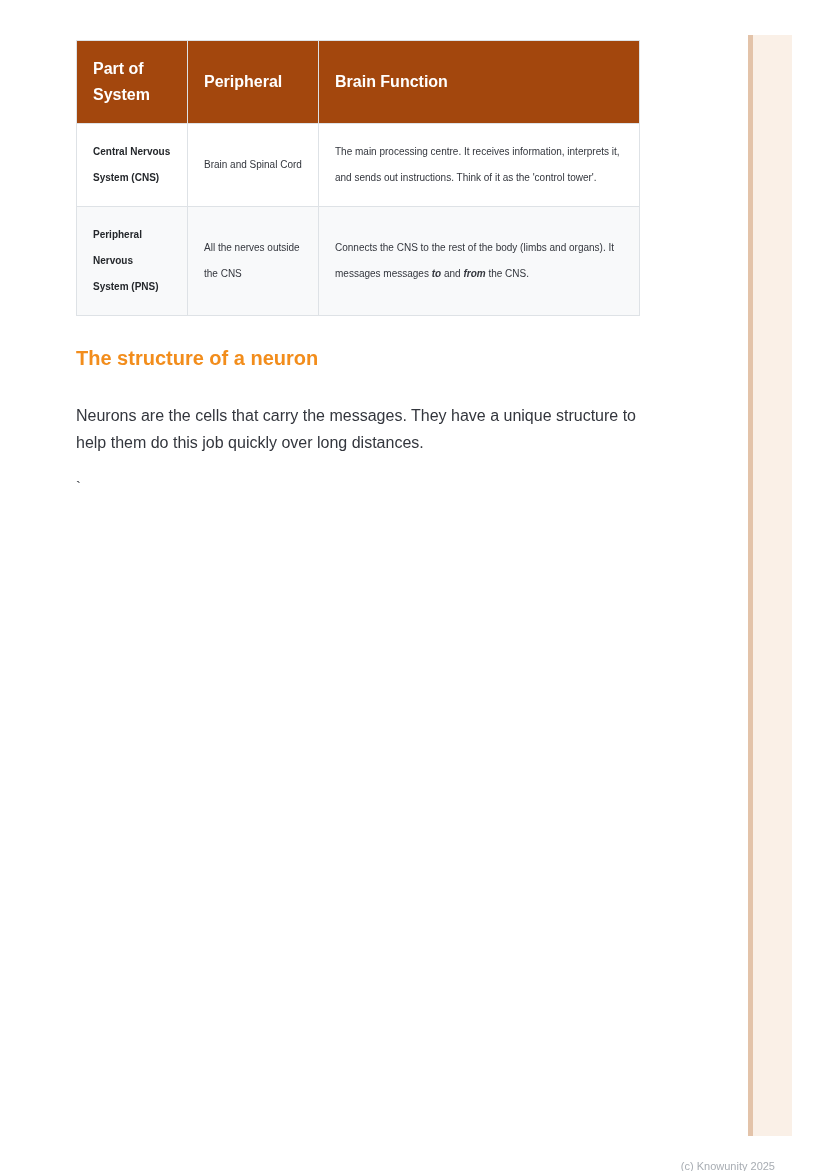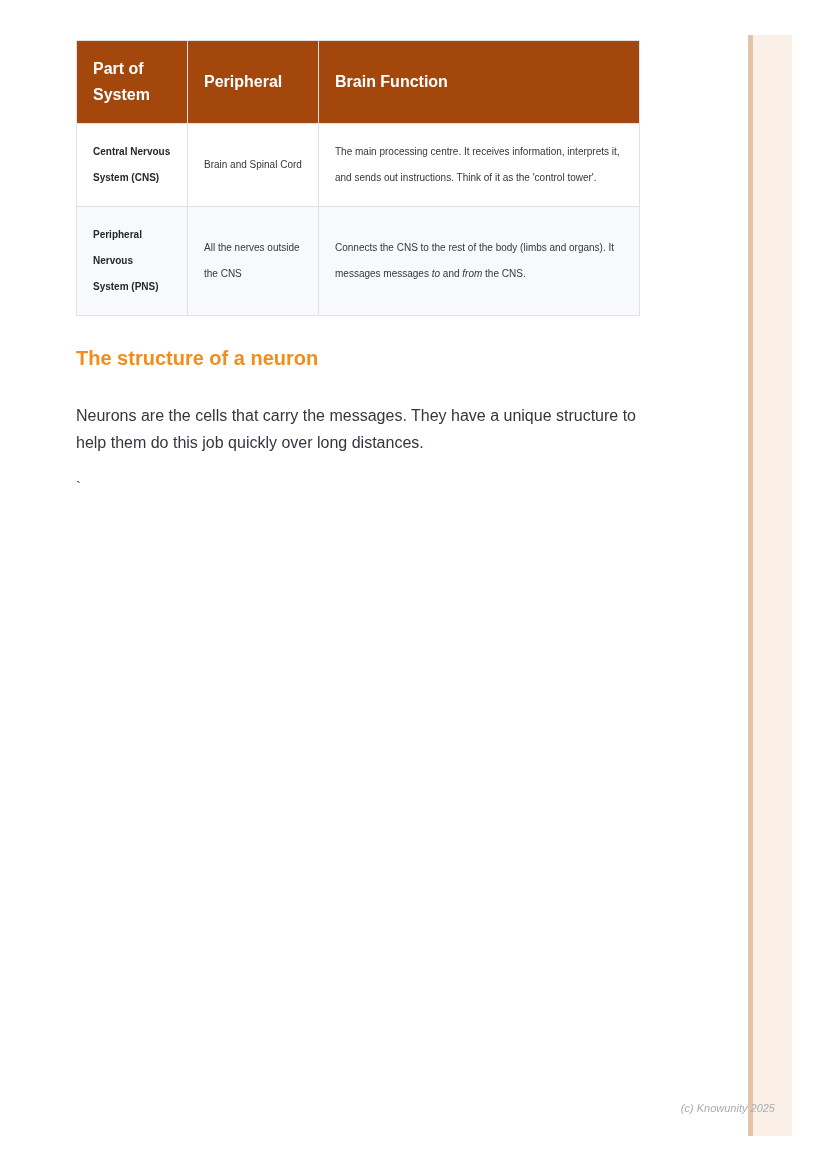--- a/index.html
+++ b/index.html
@@ -52,21 +52,21 @@
     font-size: 16px;
     line-height: 26px;
     height: 83px;
   }
   tbody td { color: var(--body_text, #33363D); }
   td.part {
     font-weight: 700;
     color: #24272B;
   }
   tr.alt td { background: var(--row_alt_bg, #F8F9FA); }
-  td em { font-style: italic; }
+  td em { font-style: italic; font-weight: bold; }
 
   h2.section-heading {
     margin-top: 31px;
     font-size: 20px;
     font-weight: 700;
     color: var(--accent_orange, #F28D1C);
   }
   p.section-paragraph {
     margin-top: 32px;
     font-size: 16px;
@@ -74,27 +74,26 @@
     color: var(--body_text, #33363D);
   }
   p.stray {
     margin-top: 22px;
     font-size: 15px;
     color: var(--body_text, #33363D);
   }
 
   .footer {
     position: absolute;
-    top: 1102px;
+    top: 1160px;
     right: 53px;
     font-size: 11px;
     color: var(--footer_text, #A8ADB3);
     z-index: 3;
     white-space: nowrap;
-    font-style: italic;
   }
 </style>
 </head>
 <body>
 
 <div class="side-strip"></div>
 
 <div class="content">
 
   <table>

